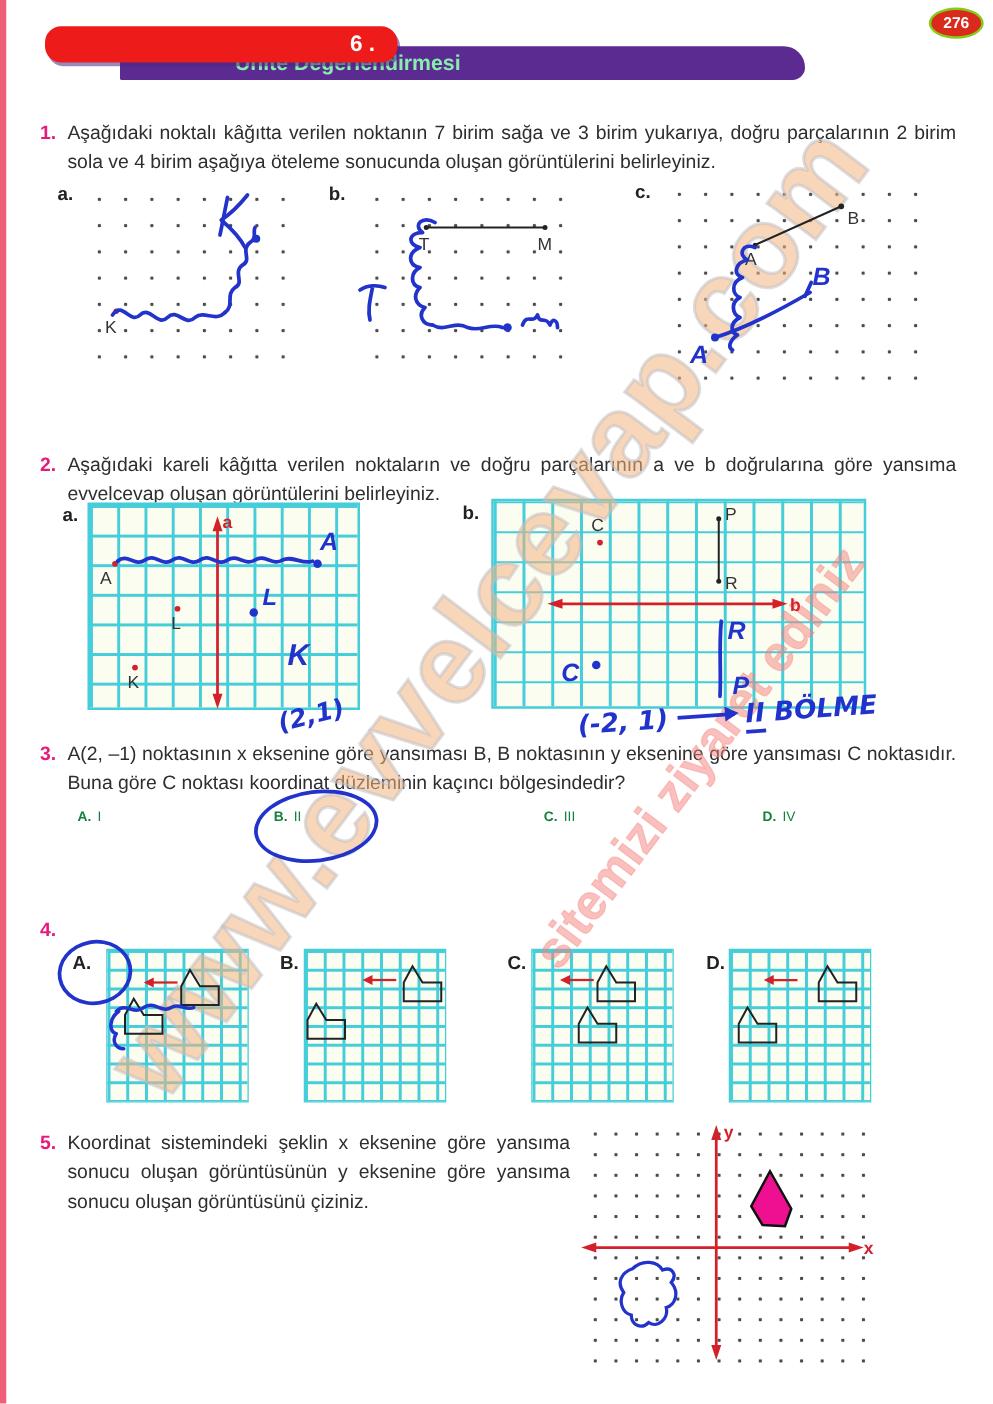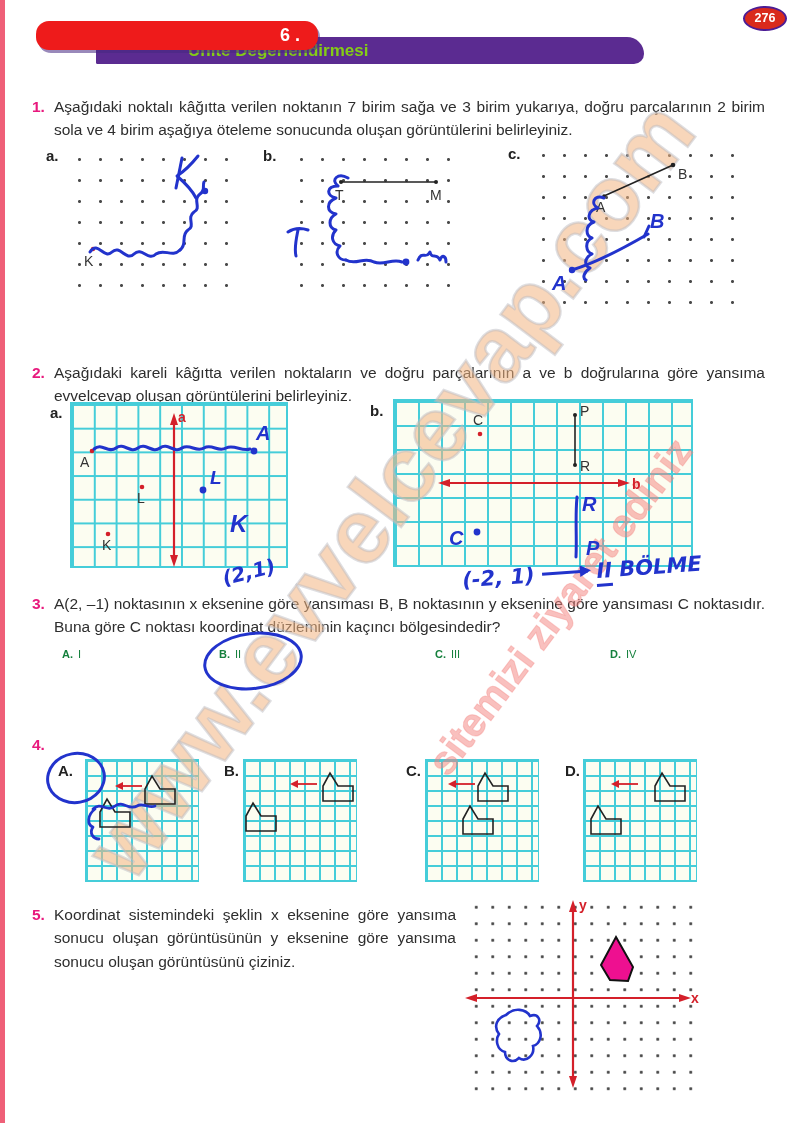--- a/index.html
+++ b/index.html
@@ -3,27 +3,27 @@
 <meta charset="utf-8">
 <style>
   html,body{margin:0;padding:0;background:#fff;}
   .page{position:relative;width:794px;height:1123px;background:#ffffff;overflow:hidden;
         font-family:"Liberation Sans", sans-serif;color:#333;}
   
   .edge-strip{position:absolute;left:0;top:0;width:5px;height:100%;background:#ef6078;z-index:1;}
   
   .banner{position:absolute;left:96px;top:37px;width:548px;height:27px;background:#5b2b91;
           border-radius:3px 34px 20px 3px;z-index:2;}
-  .banner span{display:block;padding-left:92px;line-height:27px;color:#84cc16;font-weight:bold;font-size:17px;}
+  .banner span{display:block;padding-left:92px;line-height:27px;color:#86efac;font-weight:bold;font-size:17px;}
   .pill{position:absolute;left:36px;top:21px;width:282px;height:29px;background:#ee1b1b;border-radius:13px;
         z-index:3;color:#fff;font-weight:bold;font-size:18px;text-align:right;line-height:29px;
         padding-right:18px;box-sizing:border-box;box-shadow:2px 3px 0 rgba(70,40,130,.55);}
   .page-badge{position:absolute;right:7px;top:6px;width:40px;height:21px;background:#d92a1c;
         border-radius:50%;color:#fff;font-size:12.5px;font-weight:bold;text-align:center;line-height:21px;
-        border:2px solid #4c1d95;z-index:3;}
+        border:2px solid #84cc16;z-index:3;}
   
   .wm-main{position:absolute;left:-110px;top:437px;width:1000px;transform:rotate(-53deg);
         font-size:92px;font-weight:bold;white-space:nowrap;text-align:center;
         color:rgba(243,180,130,0.55);-webkit-text-stroke:2.5px rgba(190,190,195,0.5);
         z-index:2;pointer-events:none;}
   .wm-sub{position:absolute;left:160px;top:584px;width:800px;transform:rotate(-53deg);
         font-size:40px;font-weight:bold;white-space:nowrap;text-align:center;
         color:rgba(244,130,125,0.5);-webkit-text-stroke:1px rgba(244,130,125,0.35);
         z-index:2;pointer-events:none;}
   

